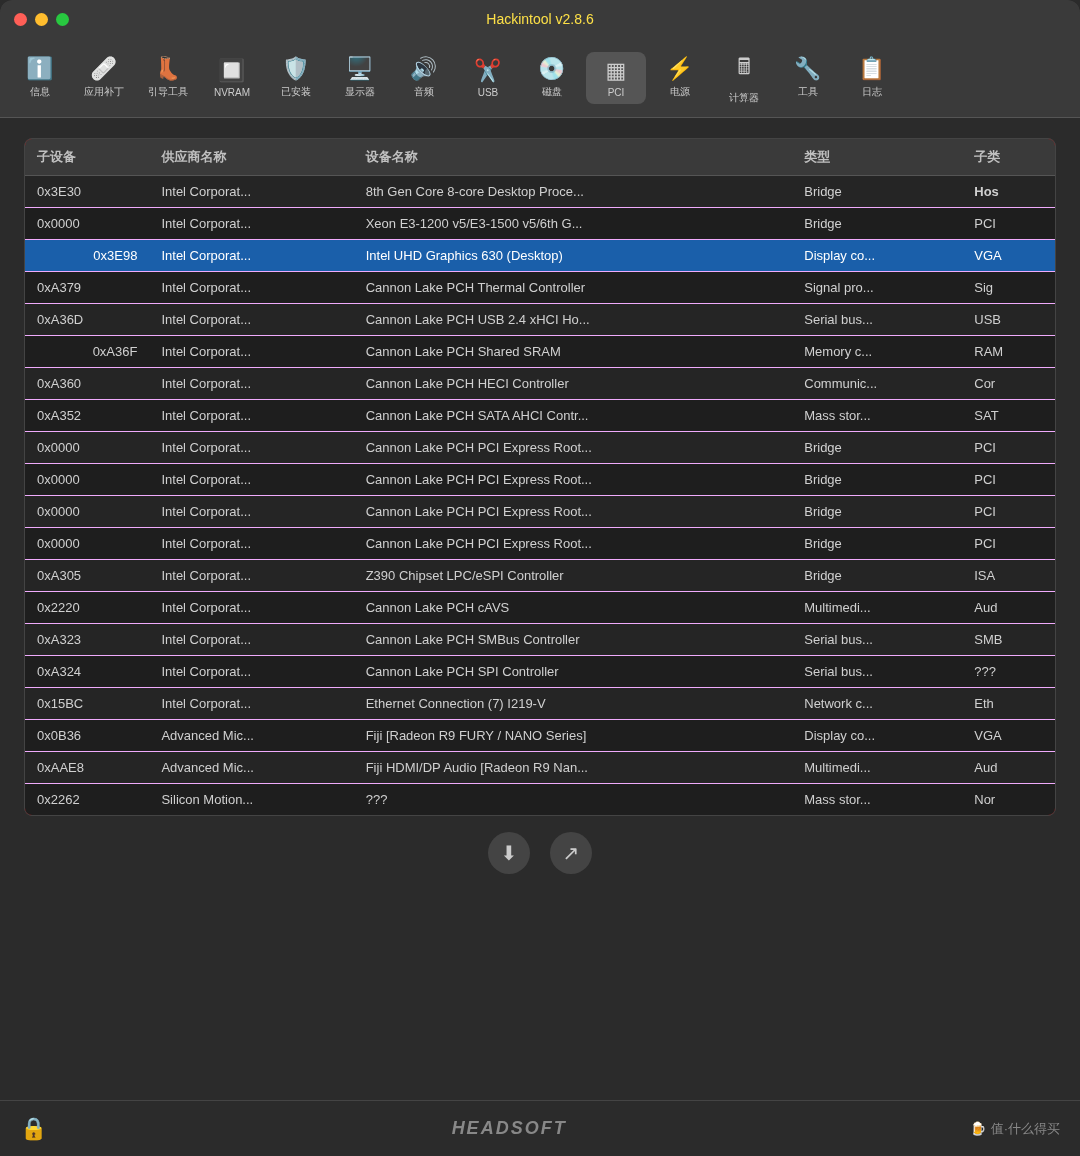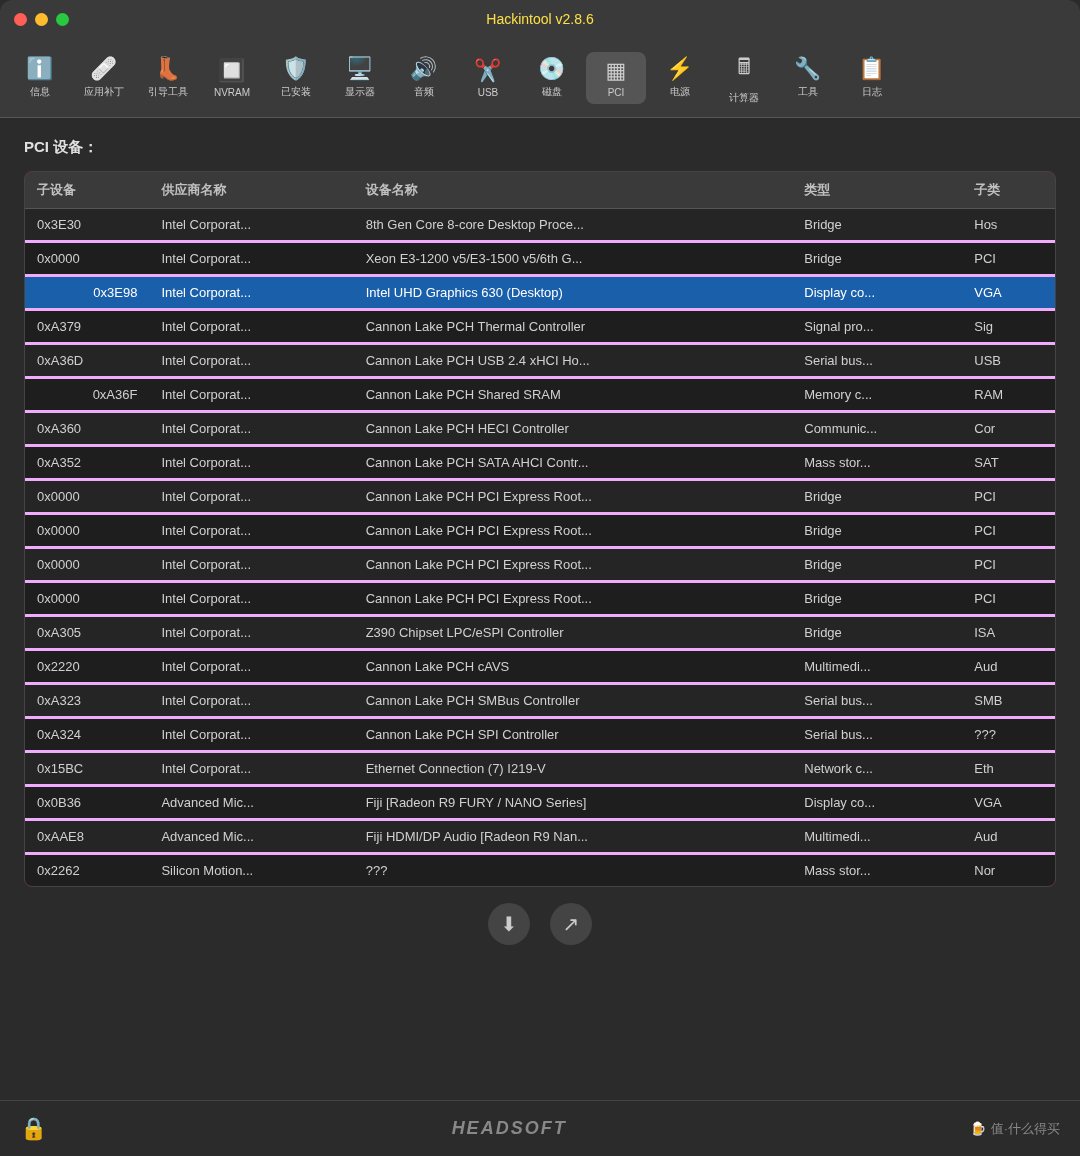--- a/index.html
+++ b/index.html
@@ -101,21 +101,21 @@
       background: #3a3a3a;
     }
     thead th {
       color: #c0c0c0;
       font-weight: 600;
       padding: 9px 12px;
       text-align: left;
       border-bottom: 1px solid #555;
     }
     tbody tr {
-      border-bottom: 3px solid #f0abfc;
+      border-bottom: 1px solid #f0abfc;
     }
     tbody tr:last-child {
       border-bottom: none;
     }
     tbody tr:nth-child(odd) {
       background: #252525;
     }
     tbody tr:nth-child(even) {
       background: #1e1e1e;
     }
@@ -251,39 +251,38 @@
       <span class="toolbar-icon">🔧</span>
       <span class="toolbar-label">工具</span>
     </div>
     <div class="toolbar-item">
       <span class="toolbar-icon">📋</span>
       <span class="toolbar-label">日志</span>
     </div>
   </div>
 
 <div class="content">
-  <div class="section-title">PCI 设备：</div>
   <div class="table-wrapper">
     <table>
       <thead>
         <tr id="header-row">
             <th>子设备</th>
             <th>供应商名称</th>
             <th>设备名称</th>
             <th>类型</th>
             <th>子类</th>
           </tr>
       </thead>
       <tbody id="table-body">
           <tr>
             <td style="max-width: 90px;">0x3E30</td>
             <td style="max-width: 170px;">Intel Corporat...</td>
             <td style="max-width: 380px;">8th Gen Core 8-core Desktop Proce...</td>
             <td style="max-width: 120px;">Bridge</td>
-            <td style="max-width: 80px;">Hos</td>
+            <td style="max-width: 80px; font-weight: bold;">Hos</td>
           </tr>
           <tr>
             <td style="max-width: 90px;">0x0000</td>
             <td style="max-width: 170px;">Intel Corporat...</td>
             <td style="max-width: 380px;">Xeon E3-1200 v5/E3-1500 v5/6th G...</td>
             <td style="max-width: 120px;">Bridge</td>
             <td style="max-width: 80px;">PCI</td>
           </tr>
           <tr class="selected">
             <td style="max-width: 90px; text-align: right;">0x3E98</td>

